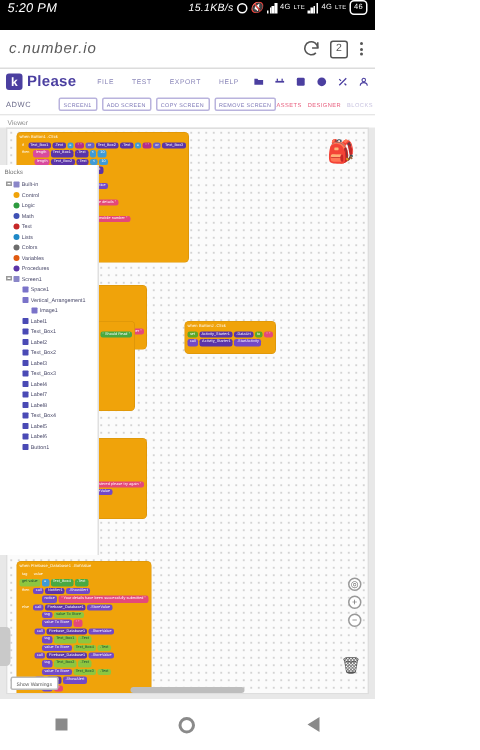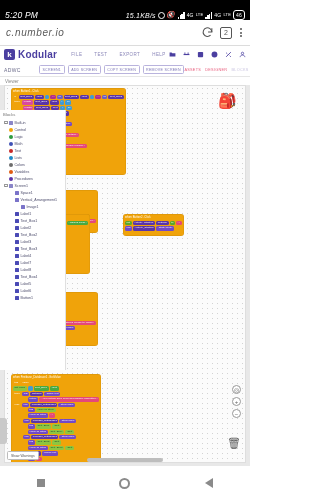--- a/index.html
+++ b/index.html
@@ -6,21 +6,21 @@
   html, body {
     width: 250px; height: 500px;
     font-family: "Liberation Sans", sans-serif;
     background: #fff; overflow: hidden;
   }
   #screen { position: relative; width: 250px; height: 500px; background: #e8e8e8; }
 
   
   .statusbar {
     height: 20px; background: #000; color: #fff;
-    display: flex; align-items: flex-end; padding: 0 5px;
+    display: flex; align-items: flex-start; padding: 0 5px;
     font-size: 8px; font-style: italic; letter-spacing: .2px;
   }
   .sb-time { font-size: 8.5px; }
   .sb-right { margin-left: auto; display: flex; align-items: center; gap: 2px; }
   .sb-net { font-size: 7px; font-style: italic; }
   .ic { display: inline-block; }
   .ic-circ { width: 7px; height: 7px; border: 1px solid #fff; border-radius: 50%; }
   .ic-flash { font-size: 7px; }
   .bars { display: inline-flex; align-items: flex-end; gap: .6px; height: 8px; }
   .bars i { display: block; width: 1.3px; background: #fff; }
@@ -181,21 +181,21 @@
     <span class="kebab">
         <span></span>
         <span></span>
         <span></span>
       </span>
   </div>
 
   <div class="kheader">
     <div class="krow1">
       <span class="klogo-box">k</span>
-      <span class="klogo-text">Kodular</span>
+      <span class="klogo-text">Please</span>
       <span class="kmenu">
         <span>FILE</span>
         <span>TEST</span>
         <span>EXPORT</span>
         <span>HELP</span>
       </span>
       <span class="kicons">
         <svg class="gi" viewBox="0 0 24 24" fill="#4b3fa0">
             <path d="M2 5h7l2 3h11v11H2z"></path>
           </svg>

